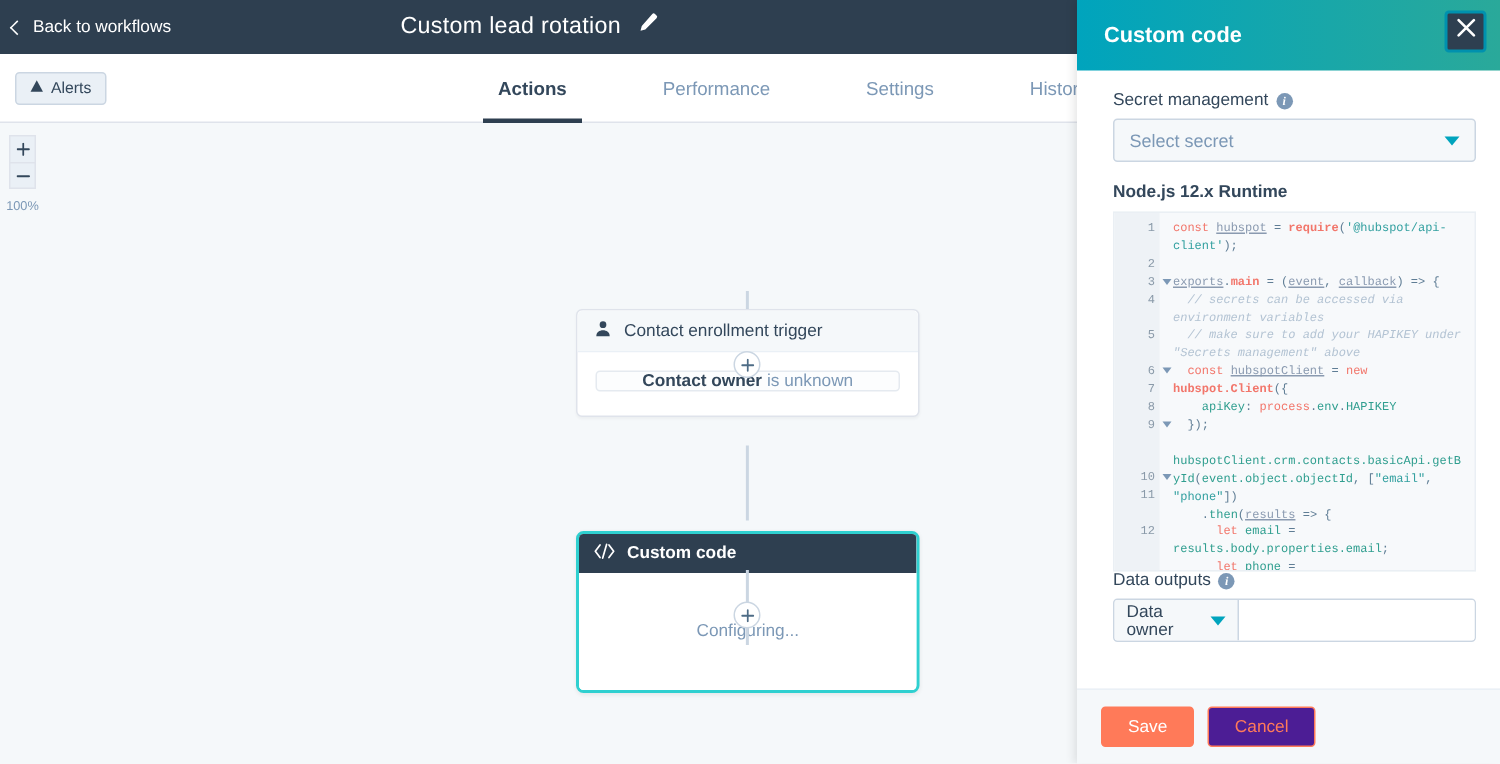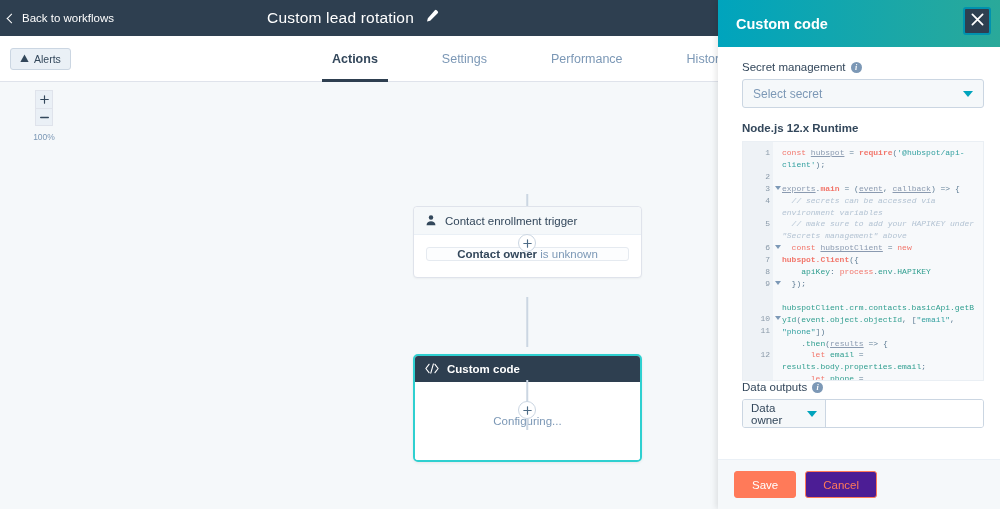--- a/index.html
+++ b/index.html
@@ -54,21 +54,21 @@
   }
   .tab.active { color: #33475b; font-weight: bold; }
   .tab.active::after {
     content: ""; position: absolute; left: 4px; right: 4px; bottom: 0;
     height: 3px; background: #2e3f50;
   }
 
   
   .canvas {
     position: absolute; left: 0; top: 82px; width: 718px; height: 427px;
-    background: #f5f8fa; overflow: hidden; margin-left: 29px;
+    background: #f5f8fa; overflow: hidden;
   }
   .zoom-ctl { position: absolute; left: 6px; top: 8px; width: 18px; }
   .zoom-btn {
     width: 18px; height: 18px; background: #eaf0f6; border: 1px solid #dfe3eb;
     display: flex; align-items: center; justify-content: center;
     color: #33475b; font-size: 12px; cursor: pointer; line-height: 1;
   }
   .zoom-btn.plus { border-bottom: none; }
   .zoom-pct { margin-top: 6px; font-size: 8.5px; color: #7c98b6; width: 30px; text-align: center; margin-left: -6px;}
 
@@ -241,24 +241,24 @@
             <path d="M5 0.6 9.6 9H0.4L5 0.6z" fill="#33475b"></path>
           </svg>
       </span>
       <span>Alerts</span>
     </div>
     <div class="tabs">
       <div class="tab active">
         <span>Actions</span>
       </div>
       <div class="tab">
+        <span>Performance</span>
+      </div>
+      <div class="tab">
         <span>Settings</span>
-      </div>
-      <div class="tab">
-        <span>Performance</span>
       </div>
       <div class="tab">
         <span>History</span>
       </div>
     </div>
   </div>
 
   <div class="canvas">
 
     <div class="zoom-ctl">

